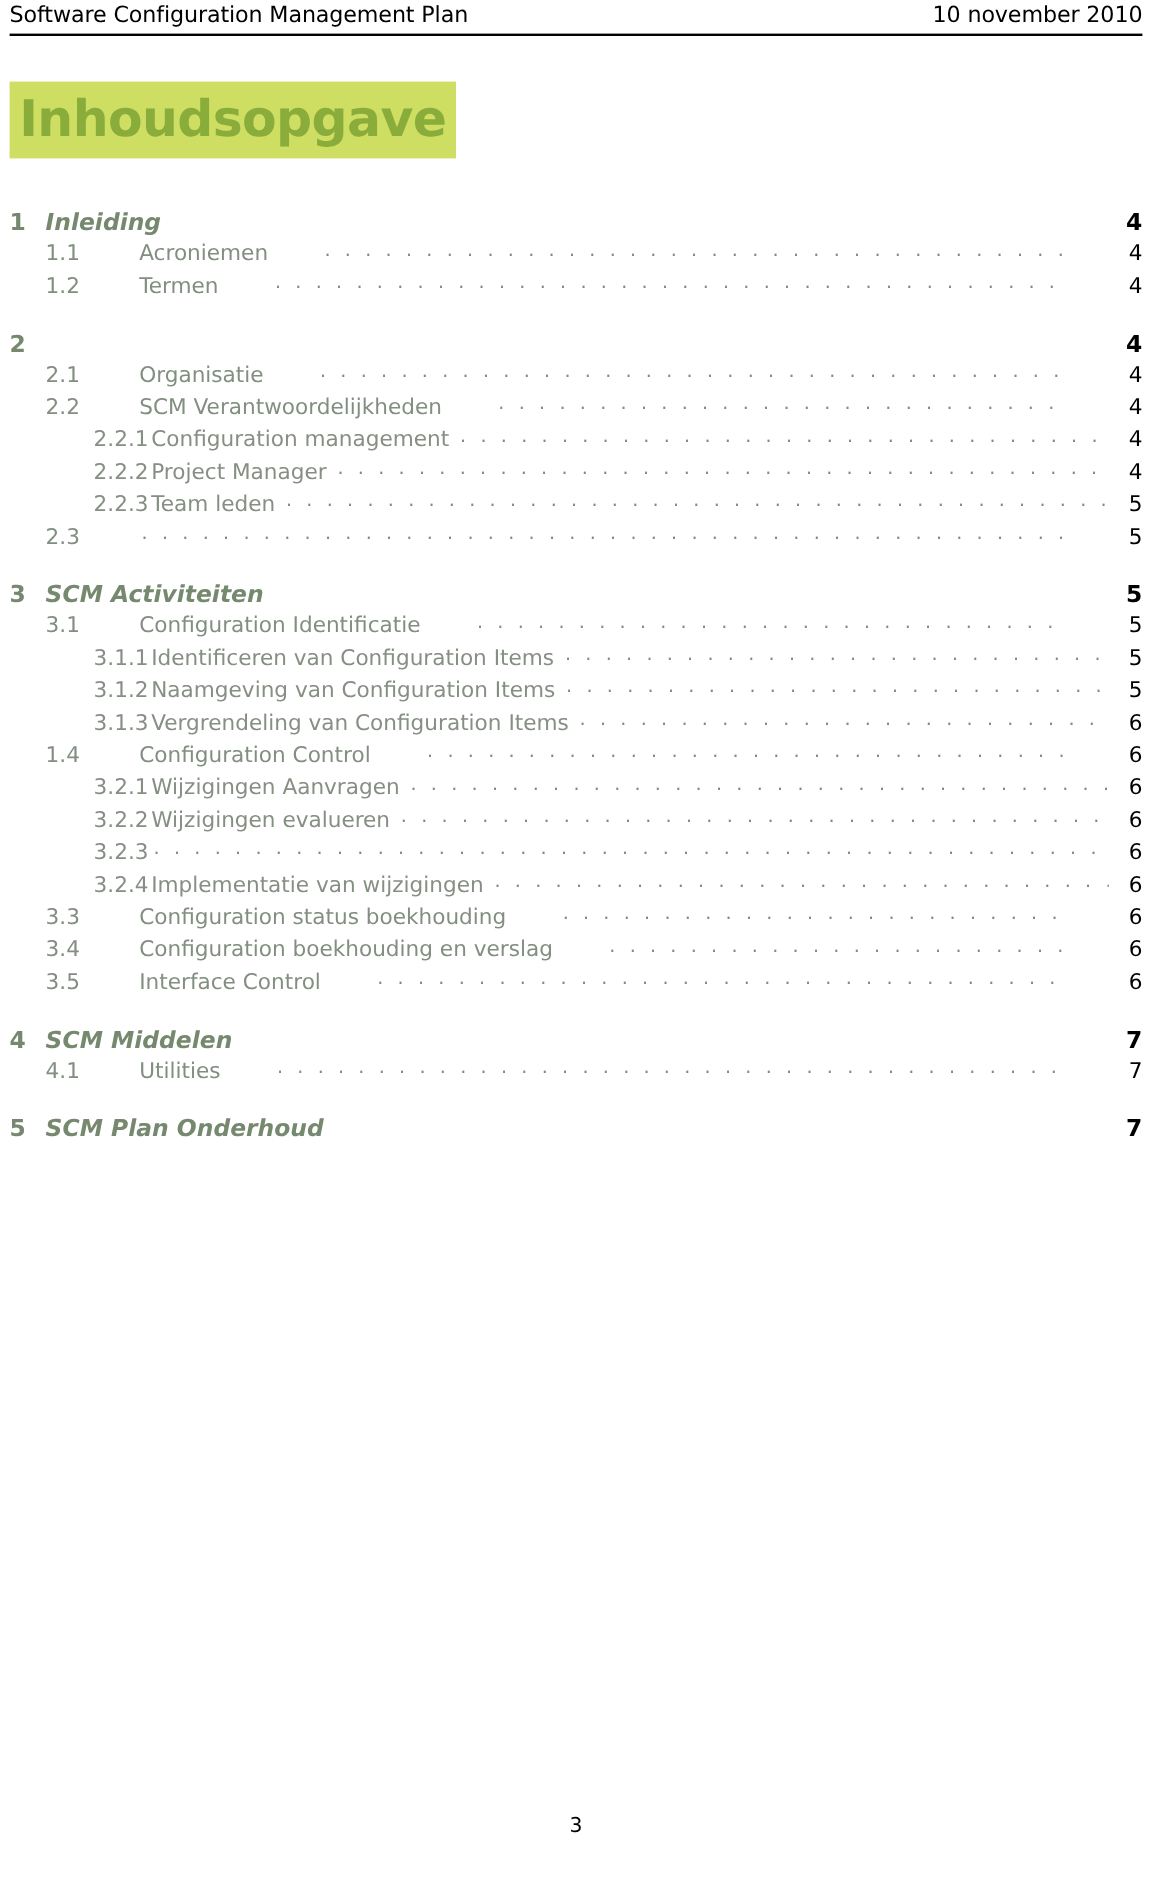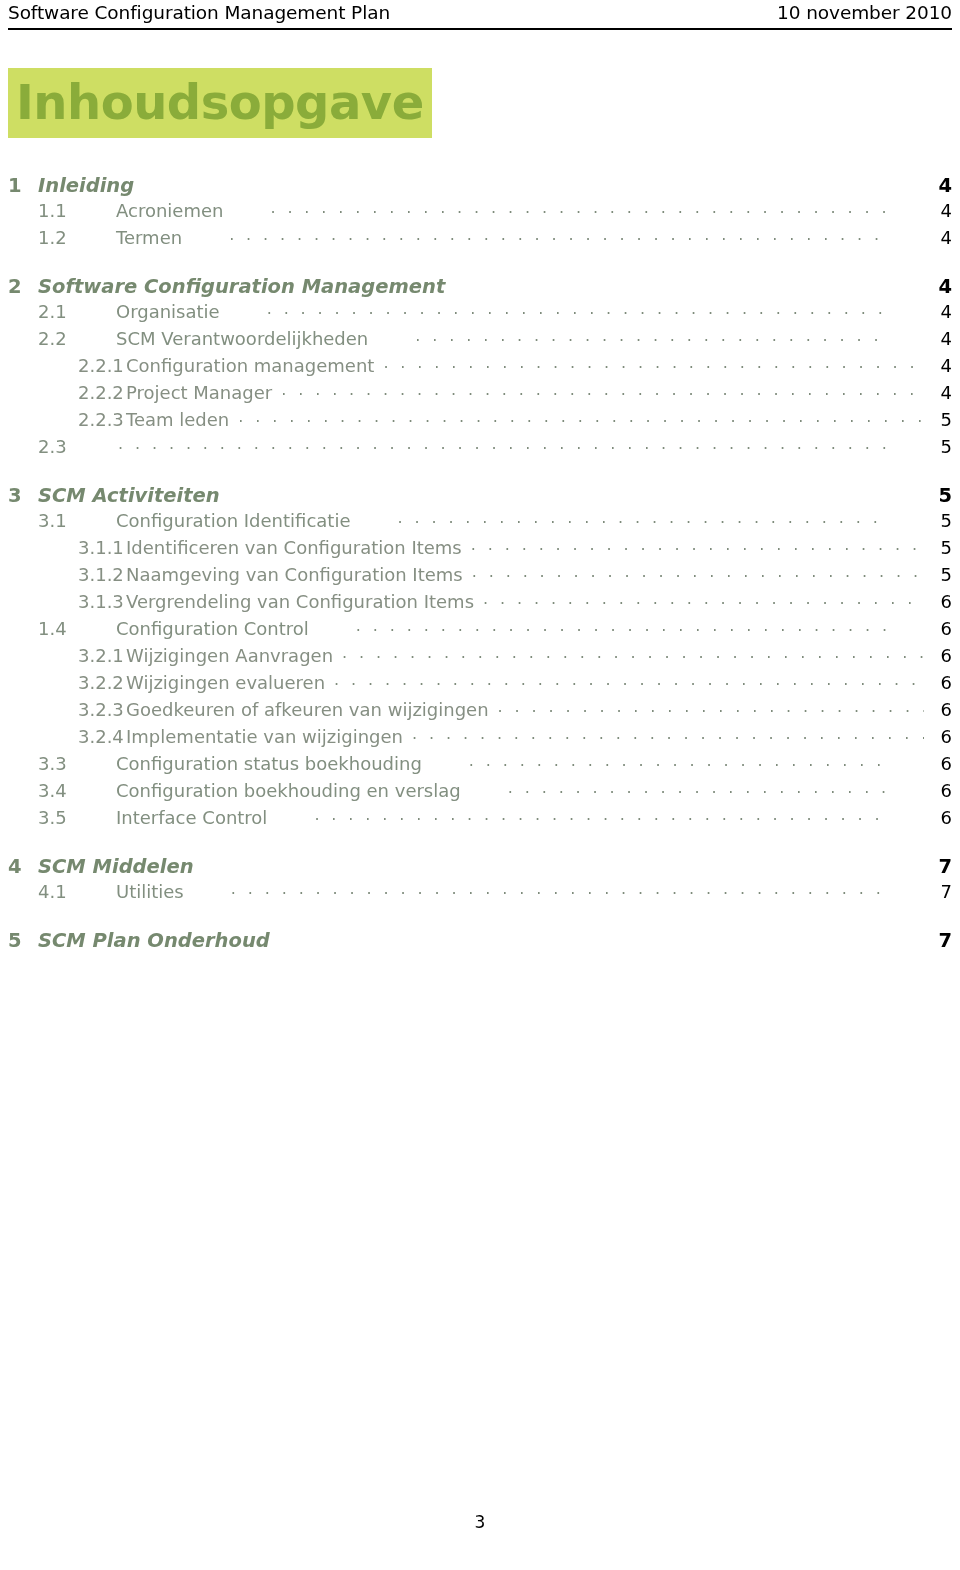--- a/index.html
+++ b/index.html
@@ -43,21 +43,21 @@
   
   .toc-title-wrap {
     position: absolute;
     left: 8px;
     top: 68px;
   }
   .toc-title {
     display: inline-block;
     background: #cede63;
     color: #8aac3a;
-    font-size: 48px;
+    font-size: 42px;
     line-height: 1.0;
     font-weight: bold;
     padding: 10px 8px 12px 8px;
     letter-spacing: -0.5px;
   }
 
   
   .toc {
     position: absolute;
     left: 8px;
@@ -160,21 +160,20 @@
       <span class="pageno">4</span>
     </div>
     <div class="toc-row lvl2">
       <span class="num">1.2</span>
       <span class="label">Termen</span>
       <span class="leader"></span>
       <span class="pageno">4</span>
     </div>
     <div class="toc-row lvl1 gap-before">
       <span class="num">2</span>
-      <span class="label">Software Configuration Management</span>
       <span class="leader"></span>
       <span class="pageno">4</span>
     </div>
     <div class="toc-row lvl2">
       <span class="num">2.1</span>
       <span class="label">Organisatie</span>
       <span class="leader"></span>
       <span class="pageno">4</span>
     </div>
     <div class="toc-row lvl2">
@@ -249,21 +248,20 @@
       <span class="pageno">6</span>
     </div>
     <div class="toc-row lvl3">
       <span class="num">3.2.2</span>
       <span class="label">Wijzigingen evalueren</span>
       <span class="leader"></span>
       <span class="pageno">6</span>
     </div>
     <div class="toc-row lvl3">
       <span class="num">3.2.3</span>
-      <span class="label">Goedkeuren of afkeuren van wijzigingen</span>
       <span class="leader"></span>
       <span class="pageno">6</span>
     </div>
     <div class="toc-row lvl3">
       <span class="num">3.2.4</span>
       <span class="label">Implementatie van wijzigingen</span>
       <span class="leader"></span>
       <span class="pageno">6</span>
     </div>
     <div class="toc-row lvl2">

